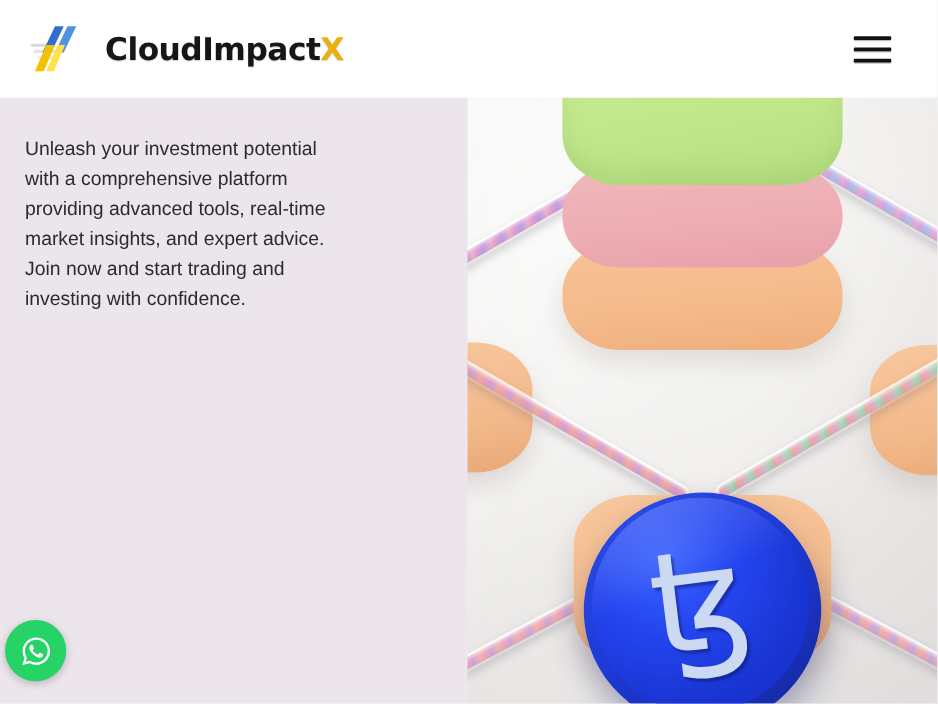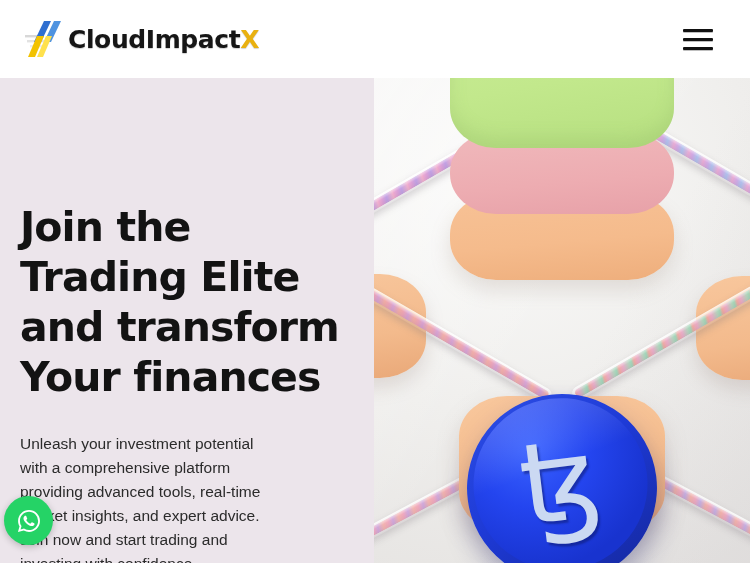--- a/index.html
+++ b/index.html
@@ -24,21 +24,21 @@
     display: flex;
     align-items: center;
     justify-content: space-between;
     padding: 0 22px 0 24px;
     z-index: 30;
   }
 
   .brand {
     display: flex;
     align-items: center;
-    gap: 0;
+    gap: 16px;
     text-decoration: none;
     cursor: pointer;
   }
 
   .brand-mark {
     width: 44px;
     height: 42px;
     flex: 0 0 44px;
     position: relative;
   }
@@ -328,21 +328,20 @@
     <span class="bar"></span>
     <span class="bar"></span>
     <span class="bar"></span>
   </button>
 
 </header>
 
 <section class="hero">
 
   <div class="hero-copy">
-    <h1 class="hero-title">Join the Trading Elite and transform Your finances</h1>
     <p class="hero-sub">Unleash your investment potential with a comprehensive platform providing advanced tools, real-time market insights, and expert advice. Join now and start trading and investing with confidence.</p>
   </div>
 
   <div class="hero-visual" aria-label="3D render of pastel hexagonal nodes linked by rainbow gradient rods with a blue Tezos coin">
     <div class="surface"></div>
 
     <div class="node-bl"></div>
     <div class="node-br"></div>
 
     <div class="rod rod-a">

